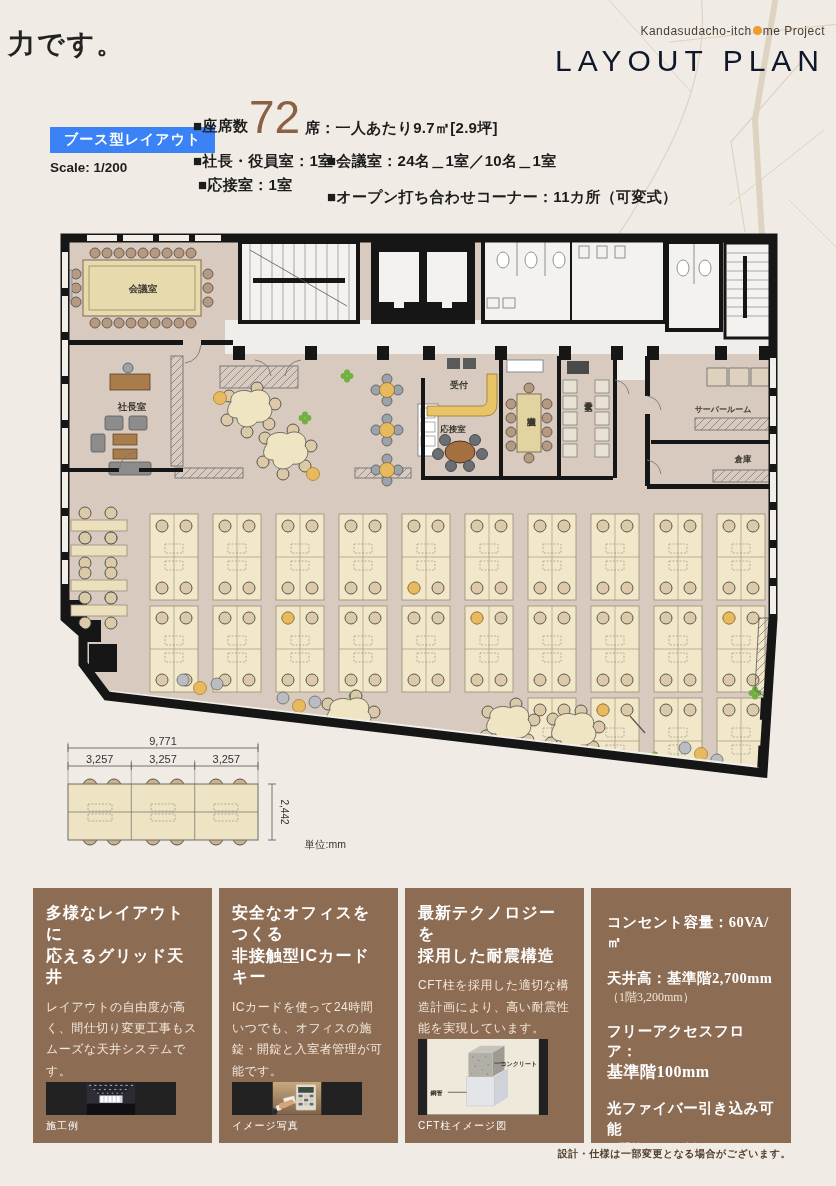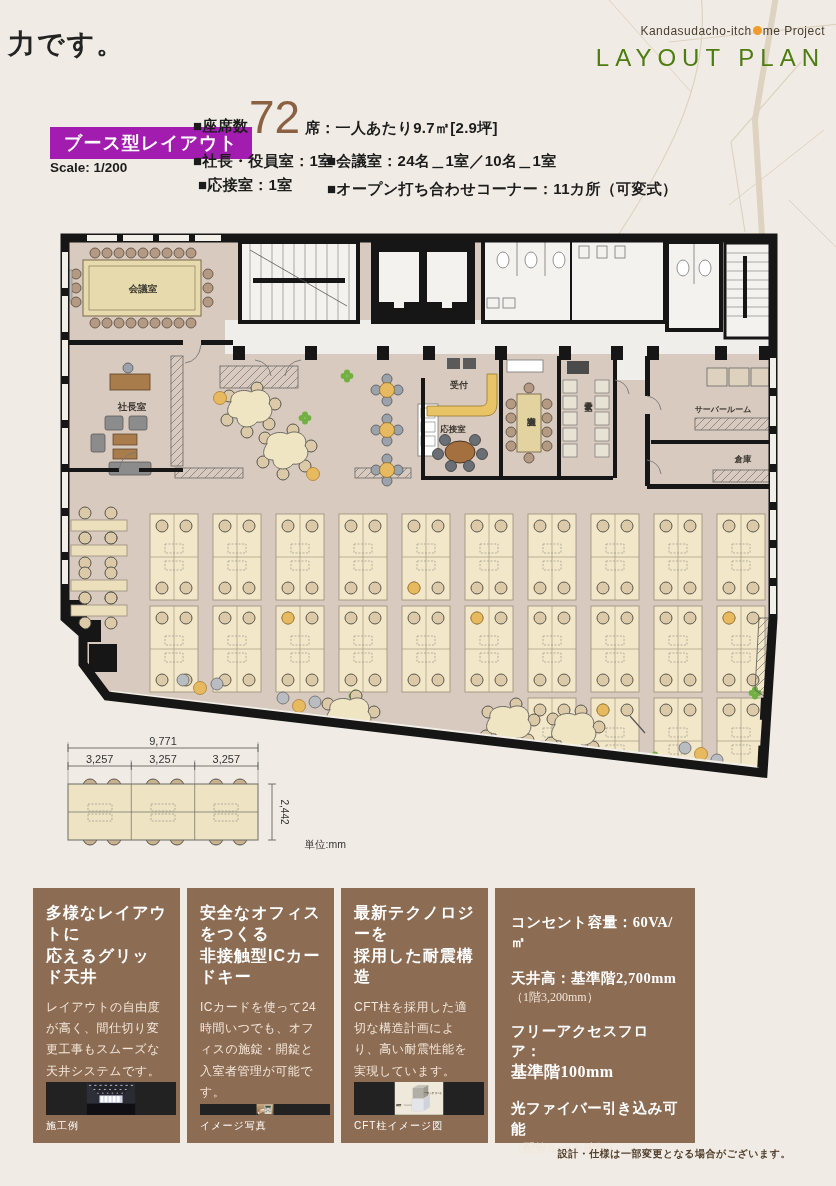--- a/index.html
+++ b/index.html
@@ -3,30 +3,30 @@
 <meta charset="utf-8">
 <style>
   html,body{margin:0;padding:0;}
   body{font-family:"Liberation Sans","DejaVu Sans",sans-serif;background:#888;}
   .page{position:relative;width:836px;height:1186px;background:#f0ece5;overflow:hidden;margin:0 auto;padding-left:13px;}
   .abs{position:absolute;}
   
   .fragment{left:8px;top:26px;font-size:27px;color:#232323;letter-spacing:2px;font-weight:bold;}
   .project-line{right:24px;top:24px;font-size:12px;color:#4a3e30;text-align:right;letter-spacing:.5px;}
   .dot{display:inline-block;width:9px;height:9px;border-radius:50%;background:#ef9b2d;margin:0 1px;}
-  .layout-title{right:24px;top:44px;font-size:24px;color:#4d7c0f;letter-spacing:6px;text-align:center;}
+  .layout-title{right:24px;top:44px;font-size:30px;color:#0f172a;letter-spacing:6px;text-align:center;}
   
-  .type-tag{left:50px;top:127px;background:#a21caf;color:#fff;font-size:18px;font-weight:bold;
+  .type-tag{left:50px;top:127px;background:#3b82f6;color:#fff;font-size:14px;font-weight:bold;
             padding:4px 14px;letter-spacing:1px;}
   .scale{left:50px;top:160px;font-size:13.5px;color:#1d1d1d;font-weight:bold;}
   .spec{position:absolute;font-size:15px;font-weight:bold;color:#1c1c1c;letter-spacing:.3px;white-space:nowrap;}
   .seats-num{position:absolute;left:249px;top:94px;font-size:46px;font-weight:normal;color:#8a6243;line-height:1;}
   
   .cards{left:33px;top:888px;width:758px;display:flex;gap:7px;}
-  .card{background:#8d6c54;width:147px;height:255px;box-sizing:border-box;padding:14px 13px 10px;
+  .card{background:#8d6c54;width:179px;height:255px;box-sizing:border-box;padding:14px 13px 10px;
         display:flex;flex-direction:column;}
   .card.specs-card{width:200px;padding:24px 16px;}
   .card h3{margin:0;font-size:16px;line-height:1.34;color:#ffffff;letter-spacing:1px;font-weight:bold;}
   .card p{margin:9px 0 0;font-size:12px;line-height:1.78;color:#f2e7da;letter-spacing:.5px;}
   .photo{margin-top:auto;width:130px;height:88px;background:#222;}
   .card .cap{font-size:10px;color:#ffffff;margin-top:4px;letter-spacing:1px;}
   .spec-item{margin-bottom:15px;font-family:Liberation Serif, serif;}
   .spec-item .l1{font-size:14.5px;font-weight:bold;color:#fff;letter-spacing:.5px;line-height:1.4;}
   .spec-item .l2{font-size:12px;color:#f0e5d8;margin-top:1px;}
   .spec-item .l2.big{font-size:16px;font-weight:bold;color:#fff;letter-spacing:.5px;}
@@ -56,21 +56,21 @@
   <div class="abs layout-title">LAYOUT PLAN</div>
 
   <div class="abs type-tag">ブース型レイアウト</div>
   <div class="abs scale">Scale: 1/200</div>
   <span class="spec" style="left:193px;top:117px;">■座席数</span>
   <span class="seats-num">72</span>
   <span class="spec" style="left:305px;top:119px;">席：一人あたり9.7㎡[2.9坪]</span>
   <span class="spec" style="left:193px;top:152px;">■社長・役員室：1室</span>
   <span class="spec" style="left:327px;top:152px;">■会議室：24名＿1室／10名＿1室</span>
   <span class="spec" style="left:198px;top:176px;">■応接室：1室</span>
-  <span class="spec" style="left:327px;top:180px;">■オープン打ち合わせコーナー：11カ所（可変式）</span>
+  <span class="spec" style="left:327px;top:188px;">■オープン打ち合わせコーナー：11カ所（可変式）</span>
 
   <svg class="abs" style="left:55px;top:228px;" width="750" height="560" viewBox="0 0 750 560">
     <defs>
       <pattern id="hatch" width="8" height="8" patternUnits="userSpaceOnUse">
         <path d="M0,8 L8,0" stroke="#7f7f7a" stroke-width="0.8"></path>
       </pattern>
       <g id="chair">
           <circle r="6" fill="#dcc9a8" stroke="#4a4a44" stroke-width="0.9"></circle>
         </g>
       <g id="chairB">

